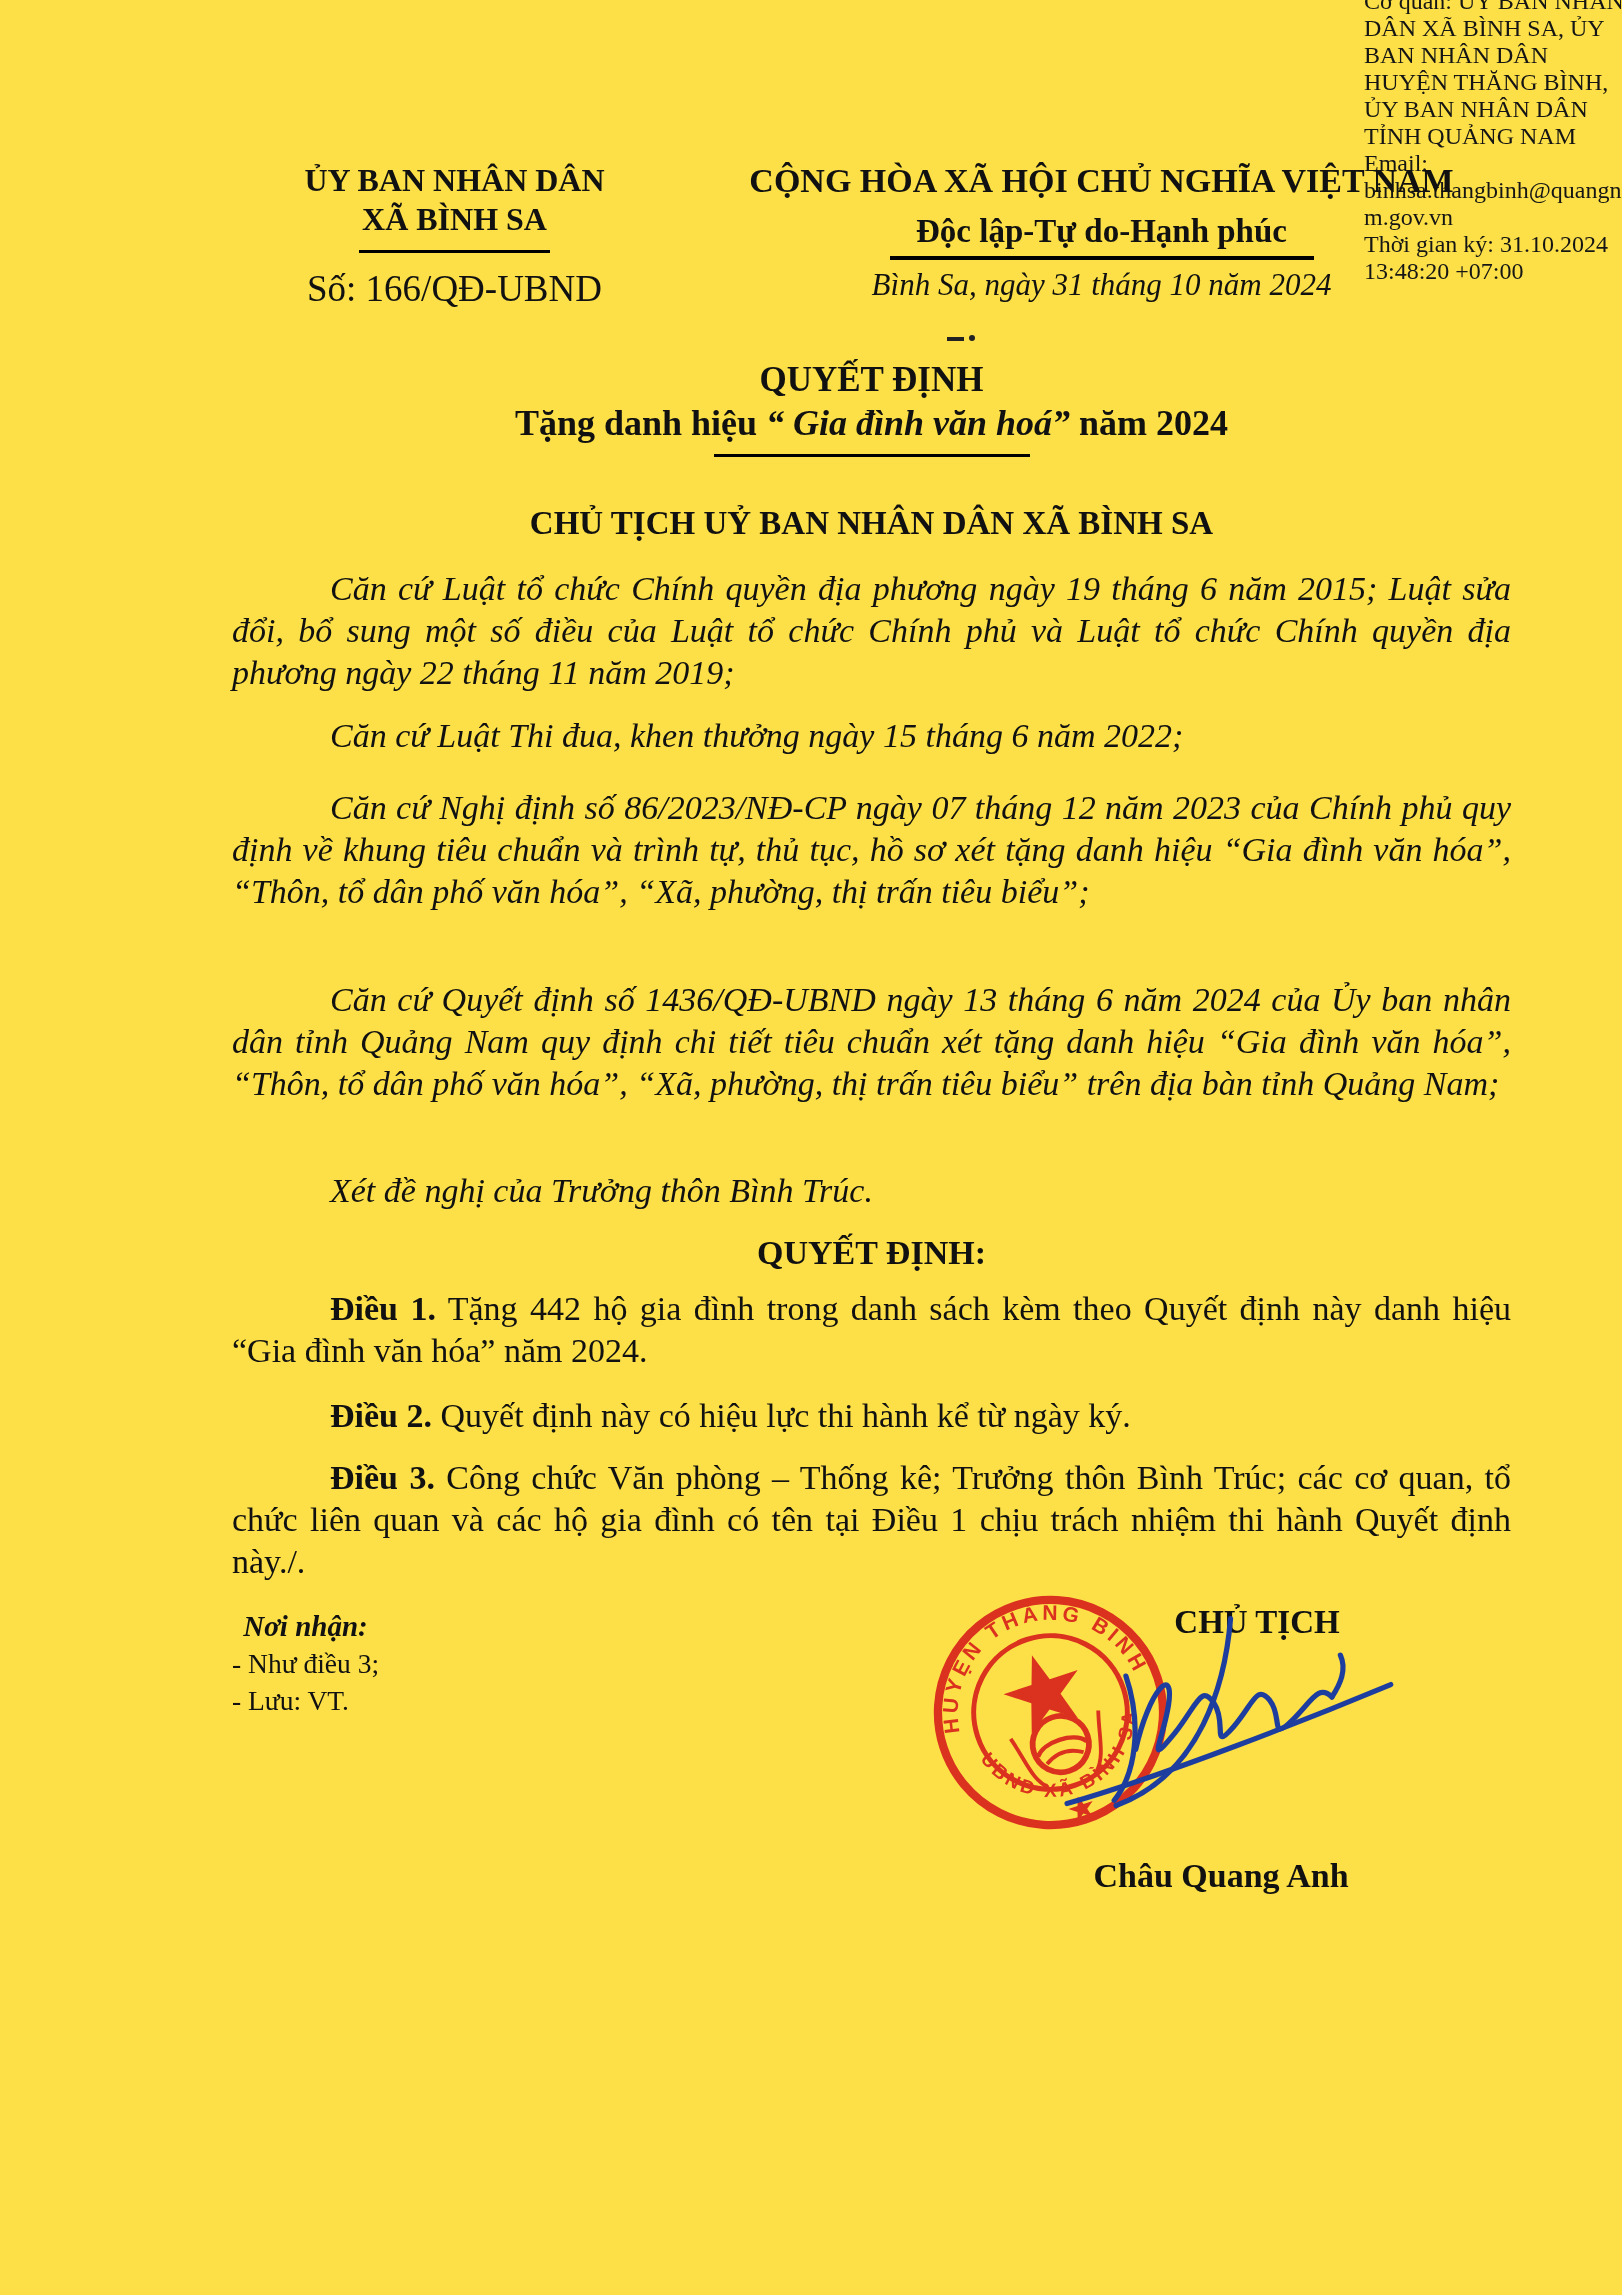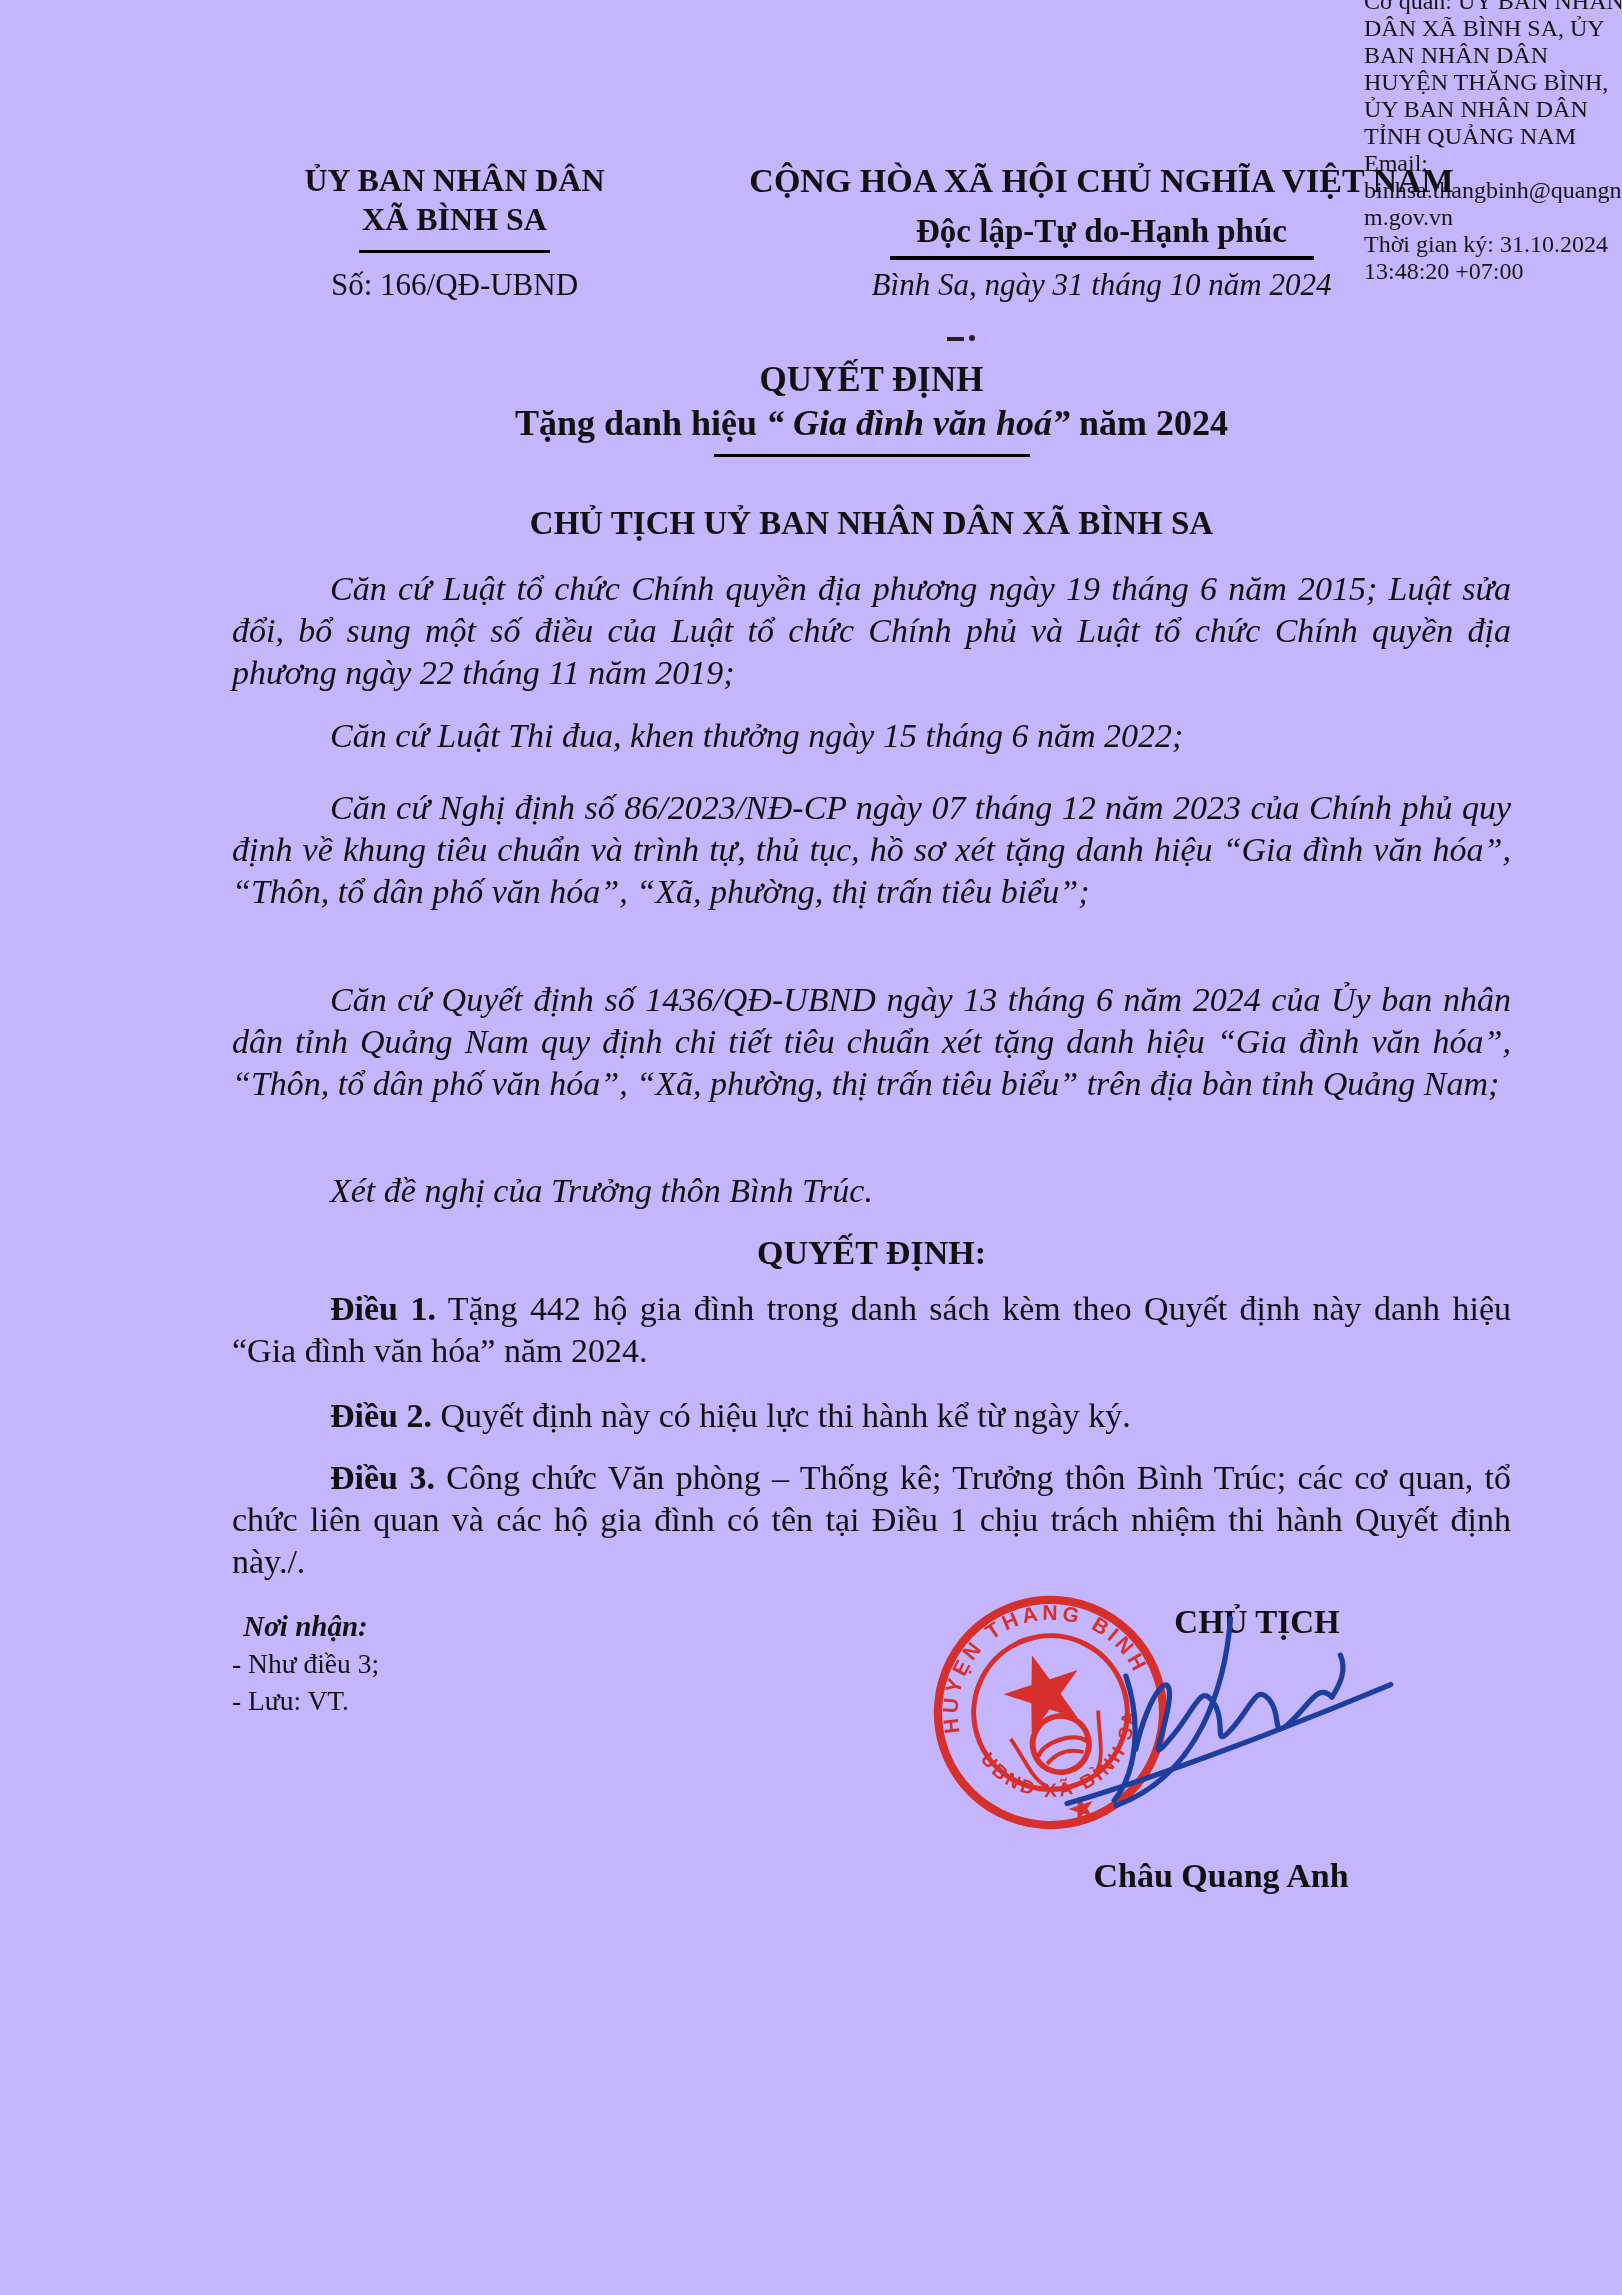--- a/index.html
+++ b/index.html
@@ -1,31 +1,31 @@
 <!DOCTYPE html>
 <html style="font-size:10.5px"><head>
 <meta charset="utf-8">
 <style>
   html,body{margin:0;padding:0;background:#888;}
   .page{
-    position:relative;width:1623px;height:2295px;background:#c4b5fd;
+    position:relative;width:1623px;height:2295px;background:#fde047;
     font-family:"Liberation Serif","DejaVu Serif",serif;color:#111;
     overflow:hidden;margin:0 auto;
   }
   
   .sigblock{
     position:absolute;left:1364px;top:-11.8px;width:257px;overflow:hidden;
     font-size:24px;line-height:27px;color:#151515;
   }
   .sigblock div{white-space:nowrap;}
   
   .lhead{position:absolute;left:245px;top:161px;width:419px;text-align:center;}
   .lhead .org{font-weight:bold;font-size:32px;line-height:39px;}
   .lhead .rule{width:191px;height:3.3px;background:#000;margin:10.5px auto 0 auto;}
-  .lhead .num{font-size:31px;margin-top:14.4px;}
+  .lhead .num{font-size:37px;margin-top:14.4px;}
   
   .nhead{position:absolute;left:698px;top:161px;width:807px;text-align:center;z-index:3;}
   .nhead .l1{font-weight:bold;font-size:34px;line-height:39px;white-space:nowrap;}
   .nhead .l2{font-weight:bold;font-size:33px;line-height:38px;margin-top:11.8px;}
   .nhead .rule{width:424px;height:3.3px;background:#000;margin:6.5px auto 0 auto;}
   .nhead .l3{font-style:italic;font-size:31px;margin-top:7.9px;white-space:nowrap;}
   .artifact{position:absolute;left:947px;top:332px;width:46px;height:14.4px;}
   .artifact i{display:inline-block;background:#222;}
   
   .doctitle{position:absolute;left:232px;top:359px;width:1279px;text-align:center;}

